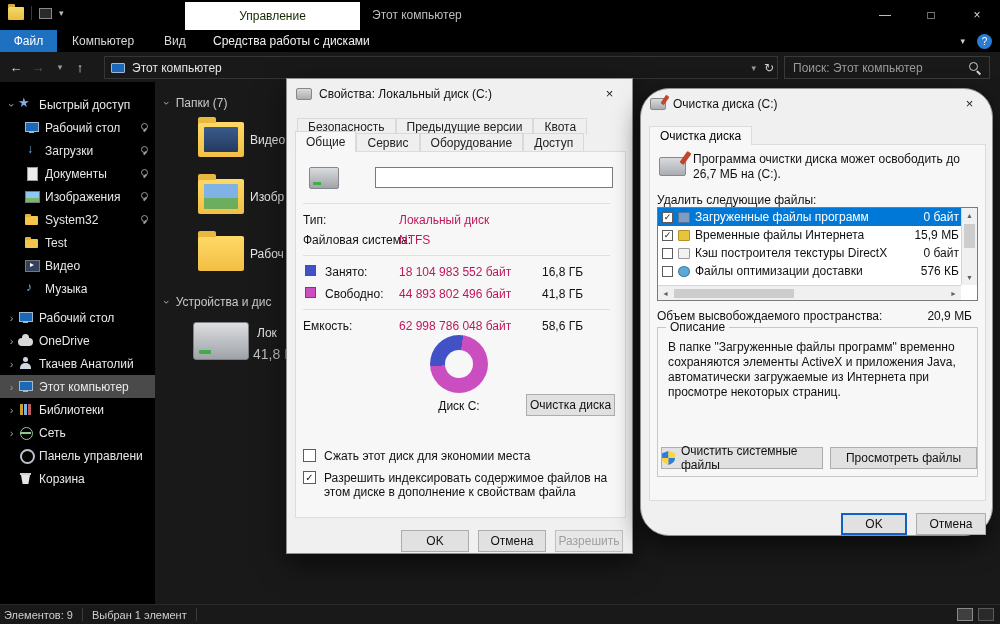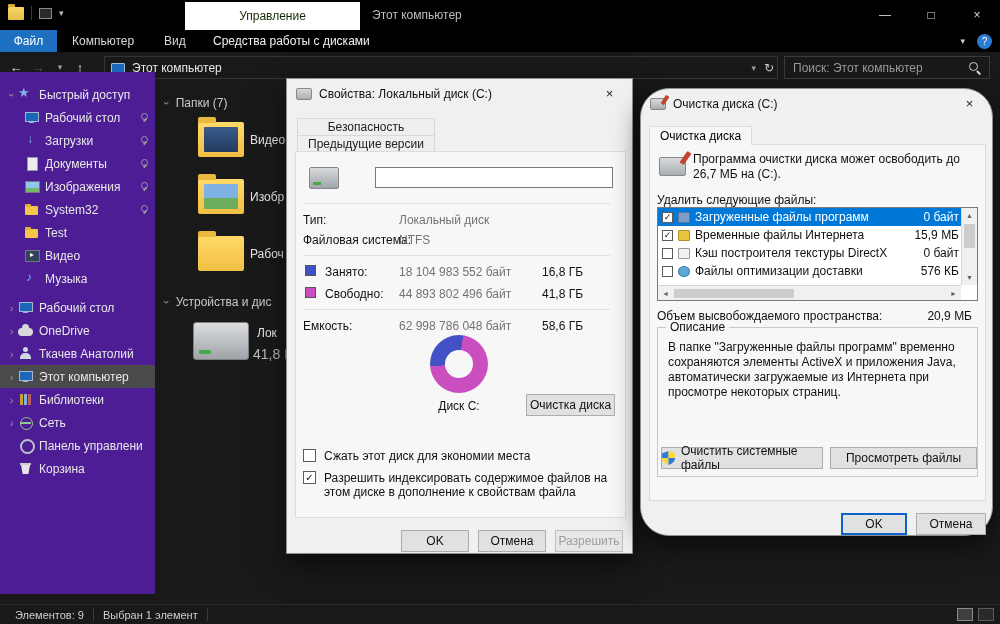--- a/index.html
+++ b/index.html
@@ -39,21 +39,21 @@
 .addr-right { position:absolute; right:3px; top:4px; display:flex; align-items:center; gap:8px; color:#cfcfcf; }
 .addr-right .dd { font-size:9px; color:#9a9a9a; }
 .search-field { position:absolute; left:784px; top:4px; width:206px; height:23px; border:1px solid #3a3a3a; background:#191919; }
 .search-input { width:100%; height:100%; background:transparent; border:none; outline:none; color:#9a9a9a; font:inherit; padding:0 26px 0 8px; }
 .search-input::placeholder { color:#9a9a9a; opacity:1; }
 .mag { position:absolute; right:8px; top:5px; width:12px; height:12px; }
 .mag::before { content:""; position:absolute; left:0; top:0; width:7px; height:7px; border:1.5px solid #cfcfcf; border-radius:50%; }
 .mag::after { content:""; position:absolute; left:8px; top:8px; width:5px; height:1.5px; background:#cfcfcf; transform:rotate(45deg); transform-origin:left center; }
 
 
-.sidebar { position:absolute; left:0; top:72px; width:155px; height:522px; background:#4c1d95; padding-top:11px; overflow:hidden; }
+.sidebar { position:absolute; left:0; top:82px; width:155px; height:522px; background:#000000; padding-top:11px; overflow:hidden; }
 .side-item { height:23px; display:flex; align-items:center; padding-left:5px; color:#e8e8e8; position:relative; white-space:nowrap; }
 .side-item.gap { margin-top:6px; }
 .side-item.sel { background:#4a4a4a; }
 .side-item.indent1 { padding-left:24px; }
 .chev { width:13px; flex:none; color:#9a9a9a; font-size:11px; text-align:center; }
 .chev.down { transform:rotate(90deg); }
 .side-label { overflow:hidden; }
 .pin { position:absolute; right:7px; top:7px; width:9px; height:9px; }
 .pin::before { content:""; position:absolute; left:2px; top:0; width:5px; height:5px; border:1px solid #9a9a9a; border-radius:50%; }
 .pin::after { content:""; position:absolute; left:5px; top:5px; width:1.5px; height:4px; background:#9a9a9a; transform:rotate(38deg); }
@@ -93,53 +93,53 @@
 .inner.video { background:linear-gradient(#3a5b8c,#243a5e); }
 .inner.pic { background:linear-gradient(180deg,#7fb2e5 55%,#6cae5e 45%); }
 .tile-label { position:absolute; left:75px; top:19px; color:#e6e6e6; white-space:nowrap; }
 .drive-tile { position:absolute; left:20px; top:232px; width:250px; height:58px; }
 .drive-icon { position:absolute; left:18px; top:8px; width:56px; height:38px; background:linear-gradient(180deg,#dcdee0,#9fa3a8); border:1px solid #7e8287; border-radius:3px; }
 .drive-icon::after { content:""; position:absolute; left:5px; bottom:5px; width:12px; height:4px; background:#3fae49; border-radius:1px; }
 .drive-line1 { position:absolute; left:82px; top:12px; white-space:nowrap; }
 .drive-line2 { position:absolute; left:78px; top:32px; color:#bdbdbd; font-size:14px; white-space:nowrap; }
 
 
-.statusbar { position:absolute; left:0; top:604px; width:1000px; height:20px; background:#191919; border-top:1px solid #2a2a2a; display:flex; align-items:center; color:#cfcfcf; font-size:11px; padding-left:15px; }
+.statusbar { position:absolute; left:0; top:604px; width:1000px; height:20px; background:#191919; border-top:1px solid #2a2a2a; display:flex; align-items:center; color:#cfcfcf; font-size:11px; padding-left:4px; }
 .sb-sep { width:1px; height:13px; background:#3a3a3a; margin:0 9px; }
 .sb-views { position:absolute; right:6px; top:3px; display:flex; gap:5px; }
 .sb-view { width:16px; height:13px; border:1px solid #5a5a5a; background:#2a2a2a; }
 .sb-view.active { background:#3f3f3f; border-color:#8a8a8a; }
 
 
 .dialog { position:absolute; background:#f0f0f0; border:1px solid #8f8f8f; box-shadow:0 10px 26px rgba(0,0,0,.6); color:#000; }
 .dlg-titlebar { position:absolute; left:0; top:0; right:0; height:30px; display:flex; align-items:center; padding-left:9px; gap:7px; }
 .dlg-title { color:#111; }
 .dlg-close { position:absolute; right:0; top:0; width:45px; height:29px; display:flex; align-items:center; justify-content:center; color:#222; font-size:13px; }
 .mini-disk { width:16px; height:12px; background:linear-gradient(#d9dbdd,#a9adb2); border:1px solid #888; border-radius:2px; position:relative; flex:none; }
 .mini-disk.brush::after { content:""; position:absolute; right:-2px; top:-4px; width:4px; height:10px; background:#c2452e; transform:rotate(35deg); border-radius:1px; }
 .btn { position:absolute; height:22px; background:#e1e1e1; border:1px solid #adadad; display:flex; align-items:center; justify-content:center; font-size:12px; color:#111; }
 .btn.disabled { color:#9f9f9f; border-color:#bfbfbf; background:#e7e7e7; }
 .btn.focused { border:2px solid #0f62c7; }
 
 
 .props { left:286px; top:78px; width:347px; height:476px; }
 .tabpage { position:absolute; background:#f7f7f7; border:1px solid #dcdcdc; }
 .props .tabpage { left:8px; top:72px; width:331px; height:367px; }
-.tabs-row { position:absolute; display:flex;flex-direction:column; }
+.tabs-row { position:absolute; display:flex; }
 .tabs-back { left:10px; top:39px; }
 .tabs-front { left:8px; top:54px; }
 .tab { border:1px solid #d9d9d9; border-bottom:none; background:#efefef; color:#222; display:flex; align-items:center; justify-content:center; height:17px; padding:0 10px; font-size:12px; }
 .tabs-front .tab { height:19px; }
 .tab.selected { background:#f7f7f7; height:21px; margin-top:-2px; z-index:2; }
 .p-diskicon { position:absolute; left:22px; top:88px; width:30px; height:22px; background:linear-gradient(#d9dbdd,#a0a4a9); border:1px solid #84878c; border-radius:2px; }
 .p-diskicon::after { content:""; position:absolute; left:3px; bottom:3px; width:8px; height:3px; background:#3fae49; }
 .p-input { position:absolute; left:88px; top:88px; width:238px; height:21px; border:1px solid #7a7a7a; background:#fff; font:inherit; padding:0 5px; outline:none; }
 .p-hr { position:absolute; left:16px; width:307px; height:1px; background:#e0e0e0; }
 .p-label { position:absolute; left:16px; color:#111; }
-.p-val { position:absolute; left:112px; color:#737373; }
+.p-val { position:absolute; left:112px; color:#be185d; }
 .p-gb { position:absolute; left:255px; color:#111; }
 .swatch { position:absolute; left:18px; width:11px; height:11px; border:1px solid #555; }
 .donut { position:absolute; left:143px; top:256px; width:58px; height:58px; border-radius:50%; }
 .donut::after { content:""; position:absolute; inset:15px; border-radius:50%; background:#f7f7f7; }
 .donut-label { position:absolute; left:128px; top:320px; width:88px; text-align:center; color:#111; }
 .cbrow { position:absolute; left:16px; display:flex; gap:8px; align-items:flex-start; color:#111; width:305px; }
 .cb { width:13px; height:13px; border:1px solid #5c5c5c; background:#fff; display:inline-flex; align-items:center; justify-content:center; font-size:10px; color:#111; flex:none; }
 
 
 .cleanup { left:640px; top:88px; width:353px; height:448px;border-radius:29px; }
@@ -356,20 +356,26 @@
     <span class="mini-disk"></span>
     <span class="dlg-title">Свойства: Локальный диск (C:)</span>
   </div>
   <div class="dlg-close">×</div>
 
   <div class="tabs-row tabs-back">
     <div class="tab">Безопасность</div>
     <div class="tab">Предыдущие версии</div>
     <div class="tab">Квота</div>
   </div>
+  <div class="tabs-row tabs-front">
+    <div class="tab selected">Общие</div>
+    <div class="tab">Сервис</div>
+    <div class="tab">Оборудование</div>
+    <div class="tab">Доступ</div>
+  </div>
   <div class="tabpage"></div>
 
   <span class="p-diskicon"></span>
   <input class="p-input" value="" style="">
 
   <div class="p-hr" style="top:124px"></div>
   <span class="p-label" style="top:134px">Тип:</span>
   <span class="p-val" style="top:134px">Локальный диск</span>
   <span class="p-label" style="top:154px">Файловая система:</span>
   <span class="p-val" style="top:154px">NTFS</span>

